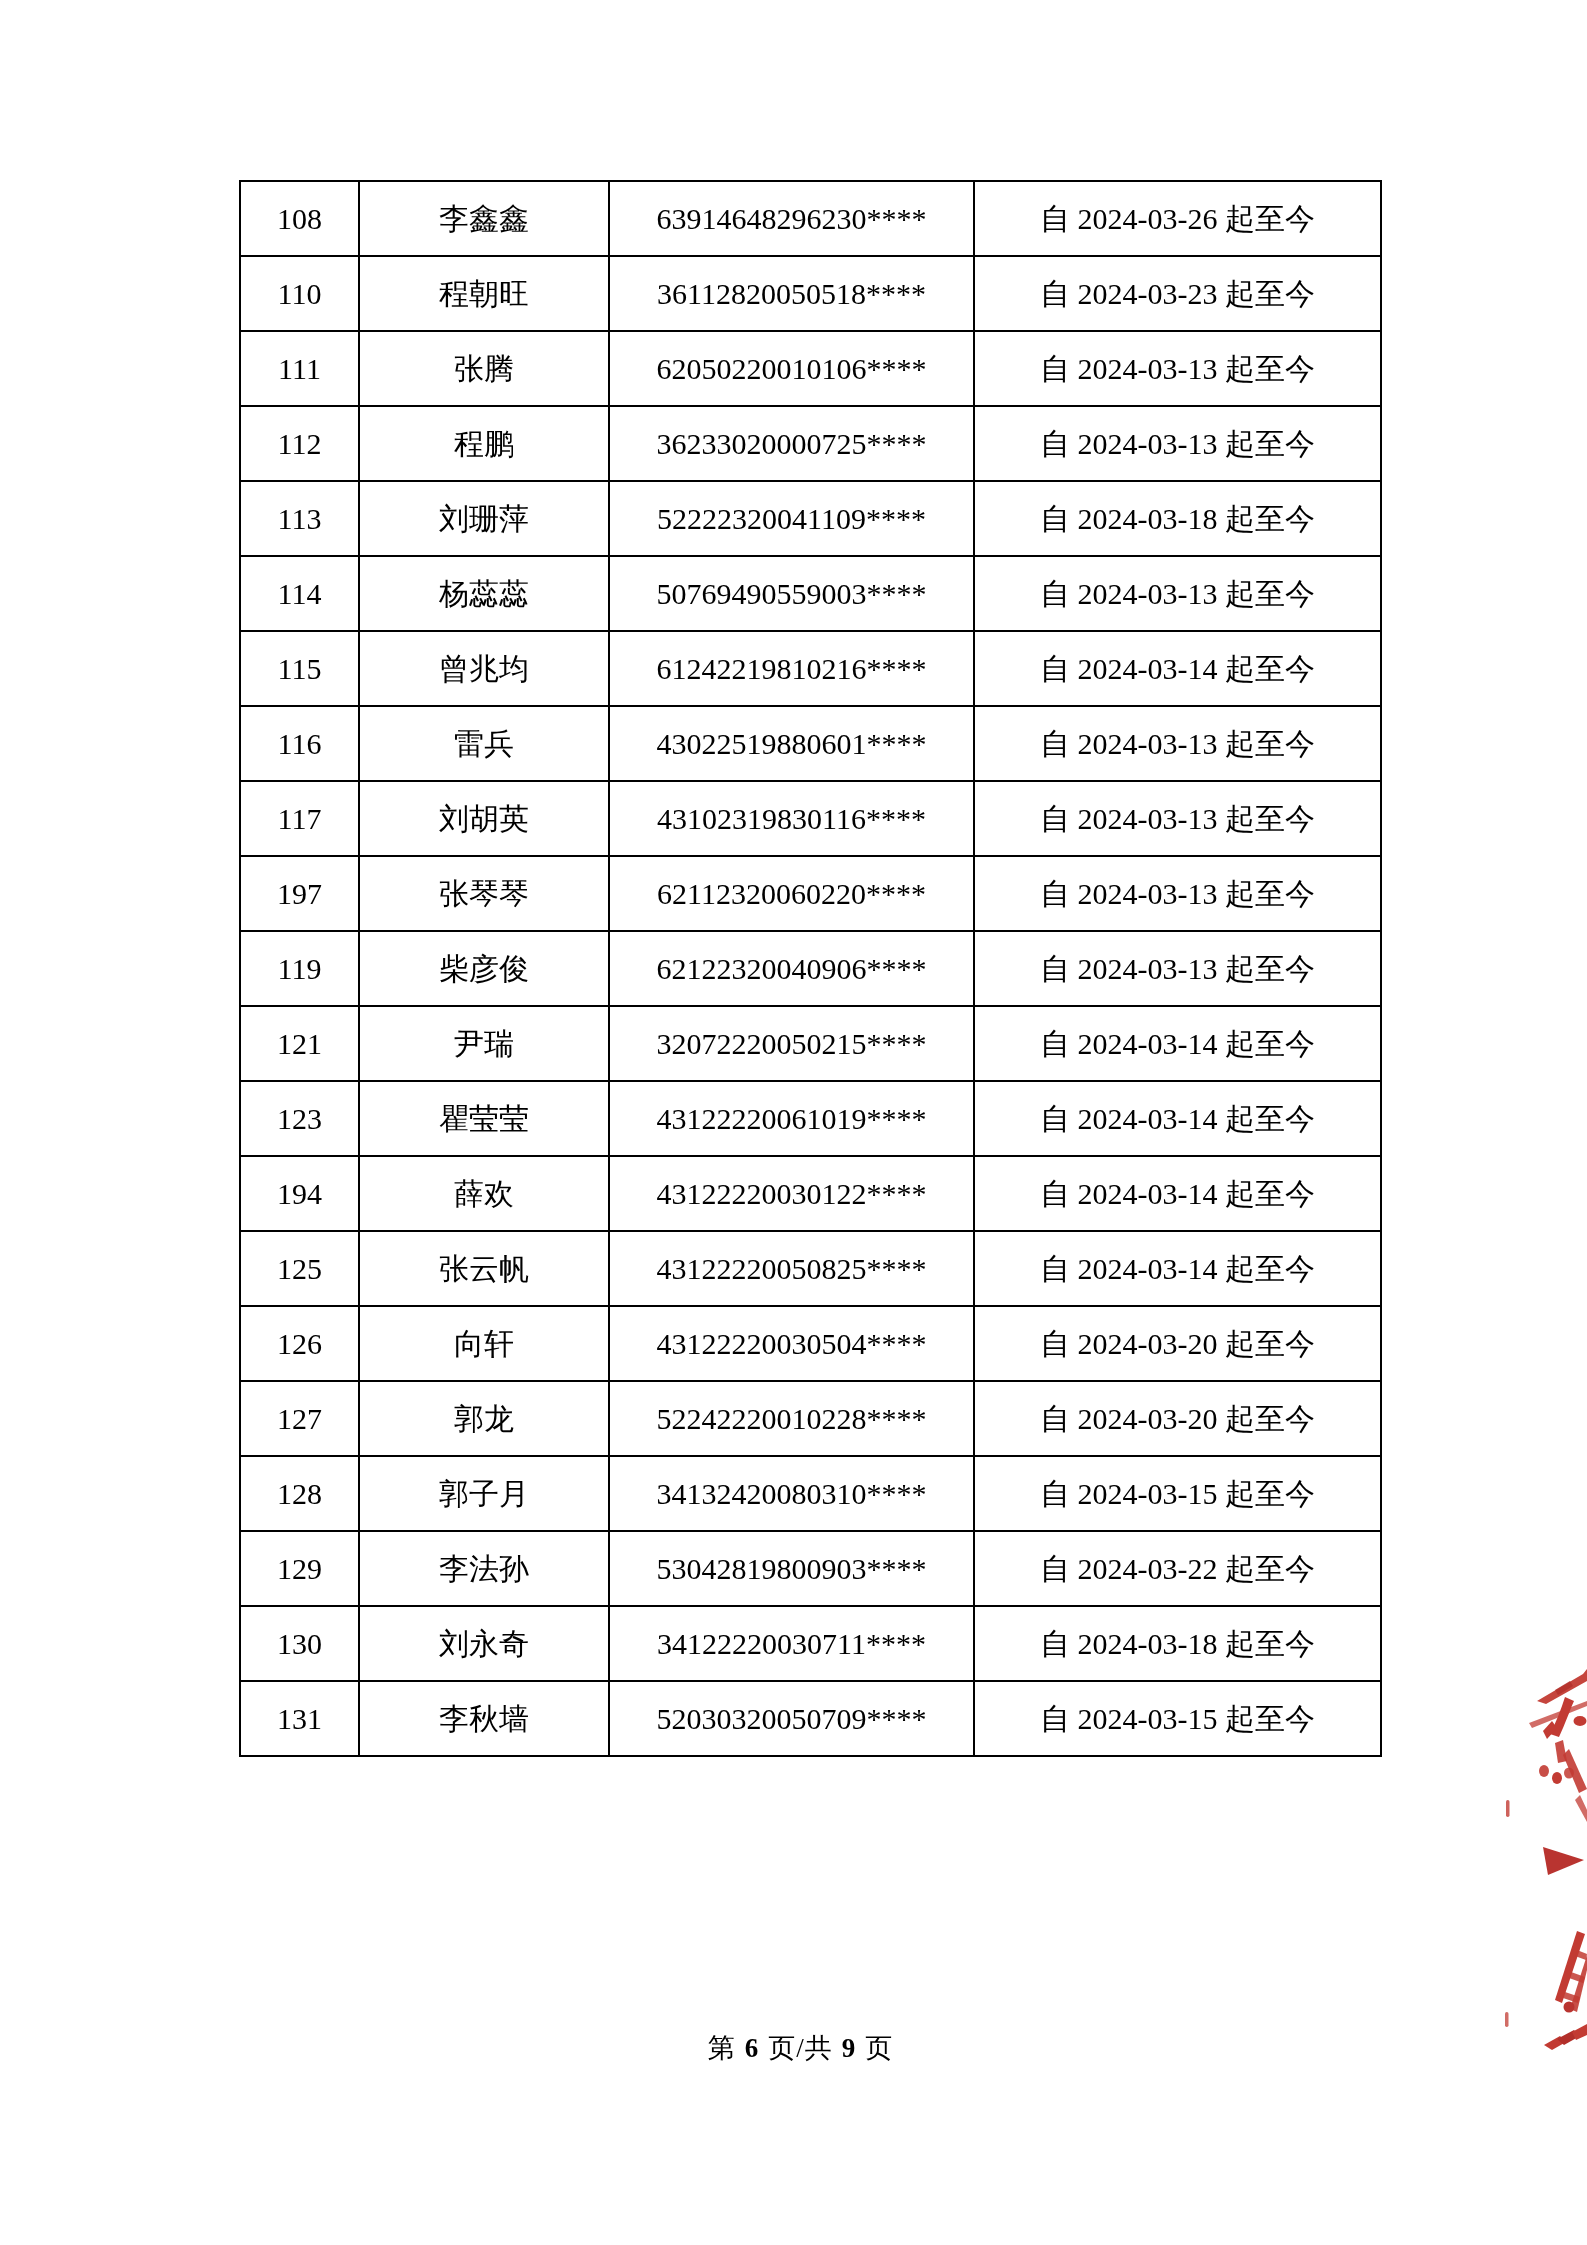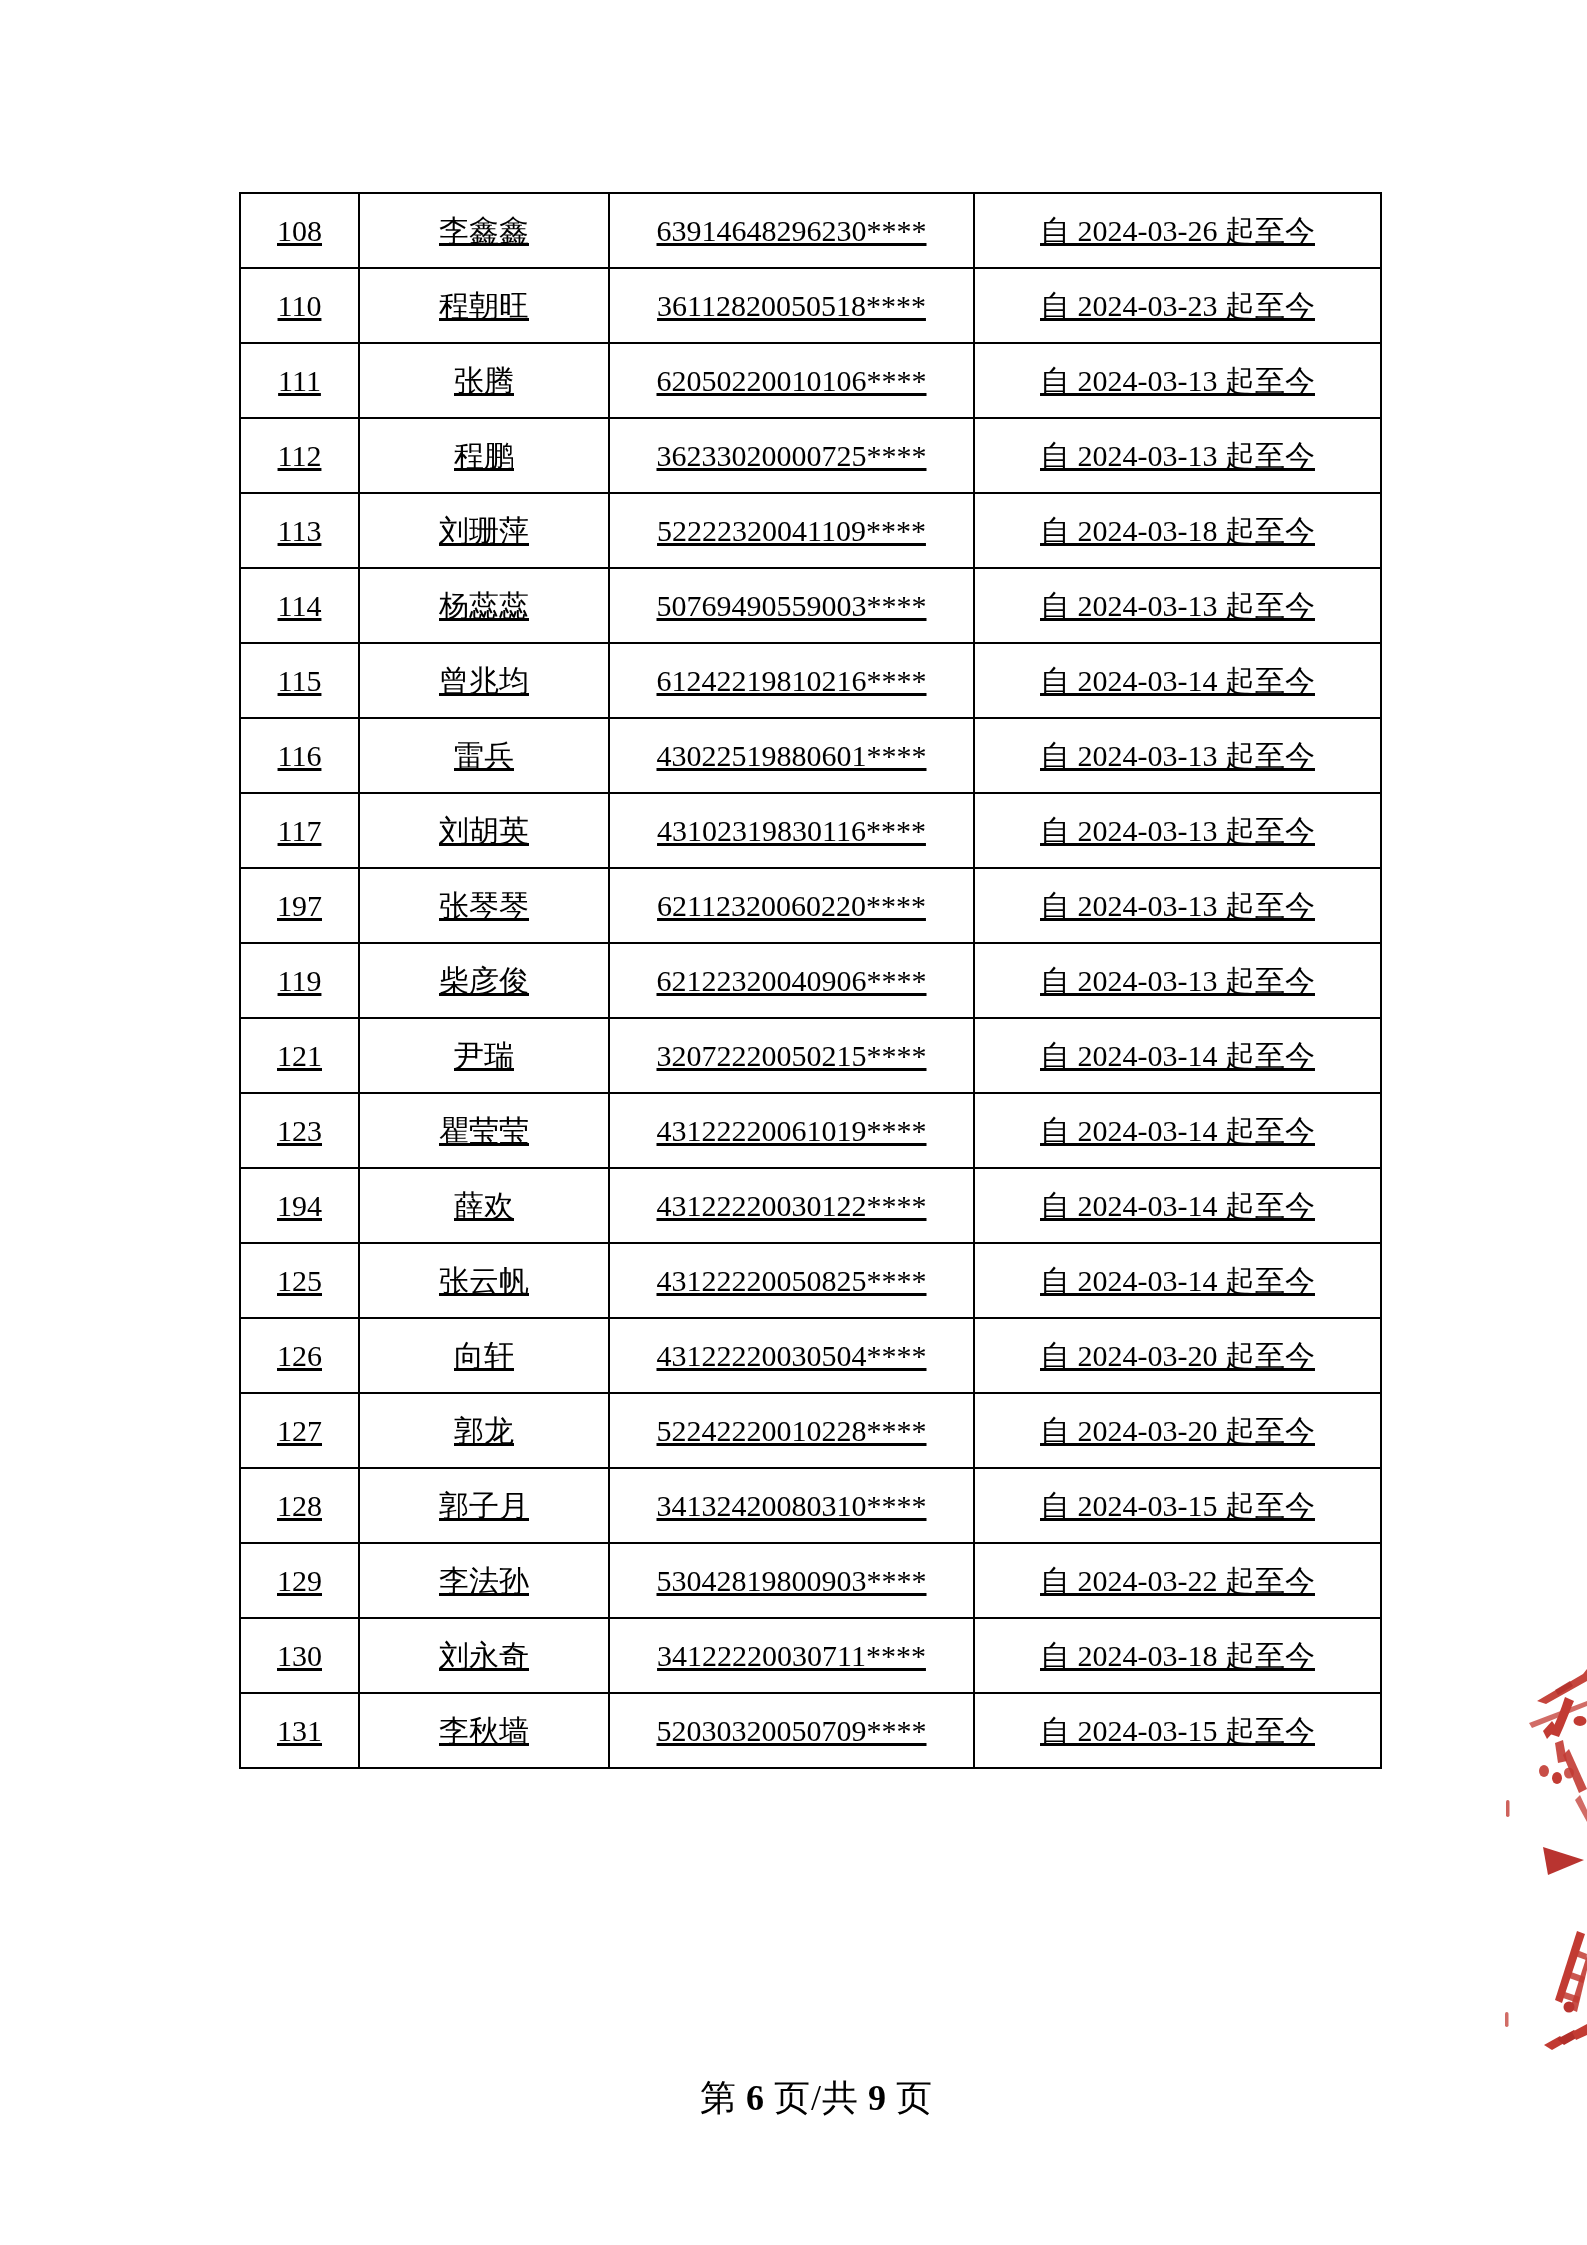--- a/index.html
+++ b/index.html
@@ -5,45 +5,43 @@
   html,body{margin:0;padding:0;background:#ffffff;}
   .page{
     position:relative;
     width:1587px;height:2245px;
     background:#ffffff;
     overflow:hidden;
     font-family:"Liberation Serif","DejaVu Serif",serif;
     color:#000;
   }
   table.roster{
-    position:absolute;left:239px;top:192px;
+    position:absolute;left:239px;top:180px;
     width:1141px;
     border-collapse:collapse;
     table-layout:fixed;
-    text-decoration:underline;
   }
   table.roster td{
     border:2px solid #000000;
     height:73px;
     padding:0;
     text-align:center;
     vertical-align:middle;
     font-size:30px;
     line-height:1.1;
     overflow:hidden;
     white-space:nowrap;
   }
   .footer{
     position:absolute;
-    left:246px;top:2030px;width:1141px;
+    left:230px;top:2030px;width:1141px;
     text-align:center;
-    font-size:36px;
+    font-size:27px;
     letter-spacing:1px;
     color:#000;
-    margin-top:44px;
   }
   .footer b{font-weight:bold;margin:0 9px;}
   .stamp{
     position:absolute;
     left:1500px;top:1650px;
     width:87px;height:410px;
     pointer-events:none;
   }
 </style>
 </head>

